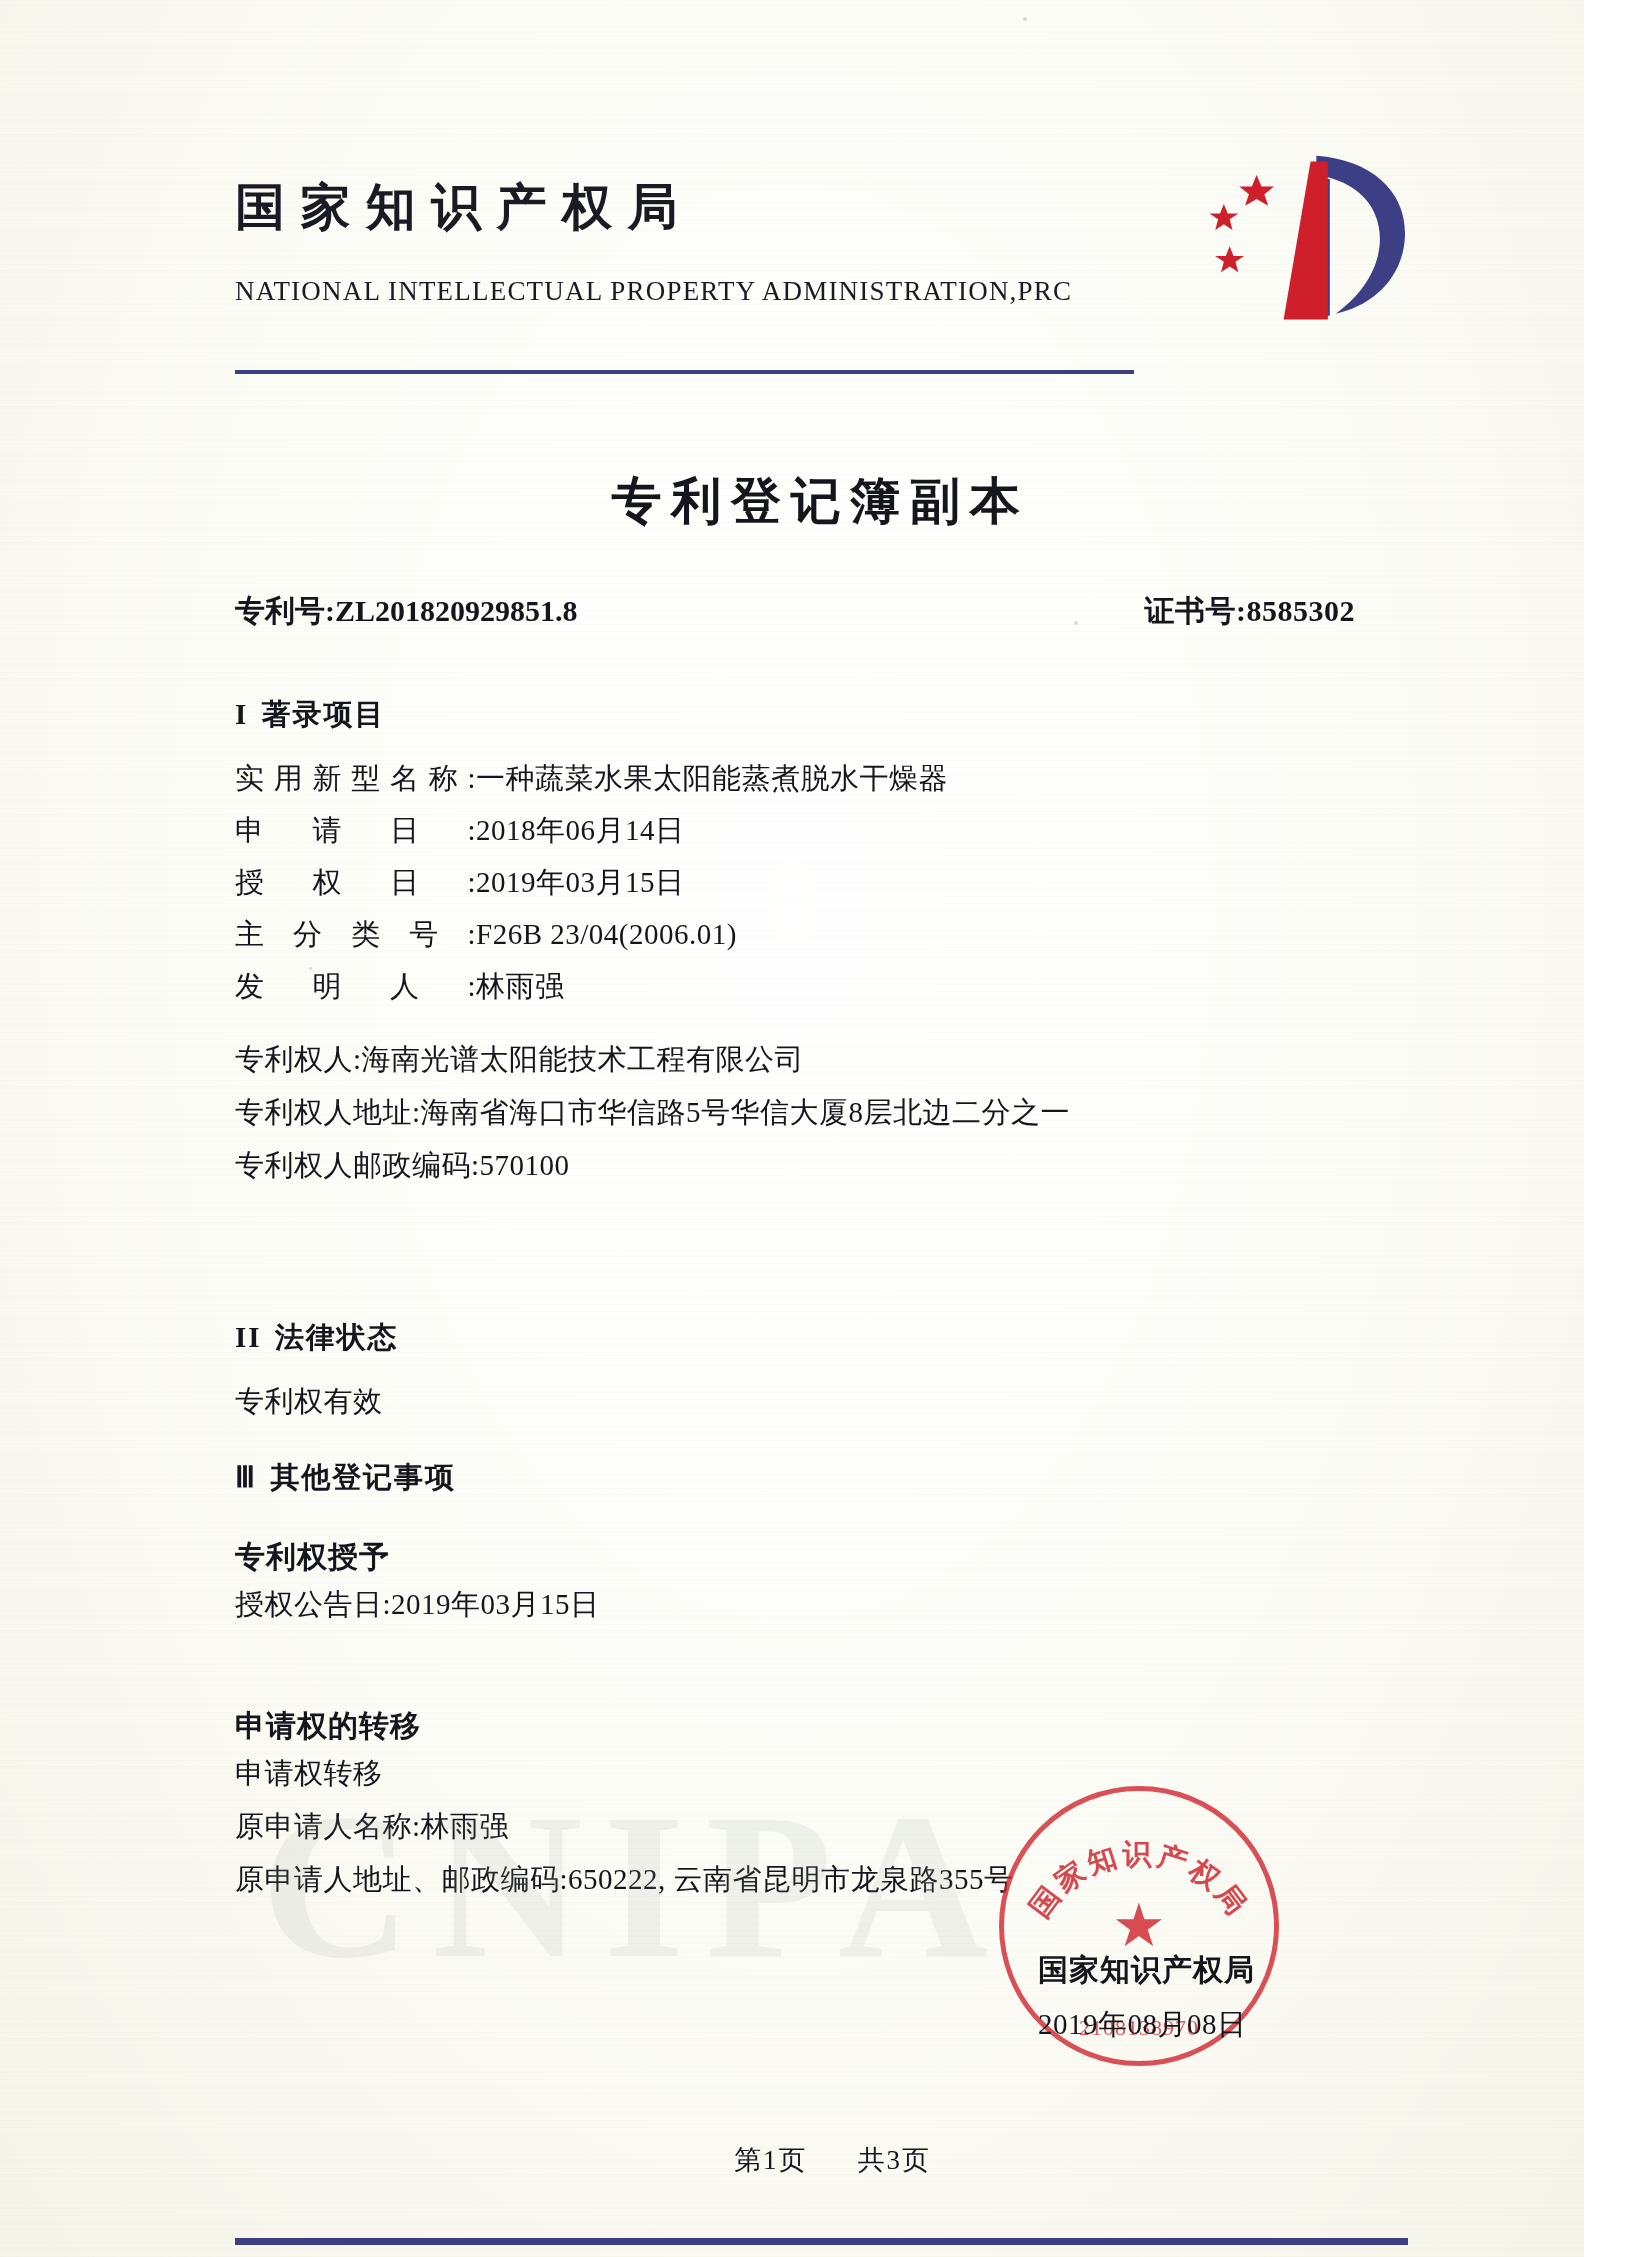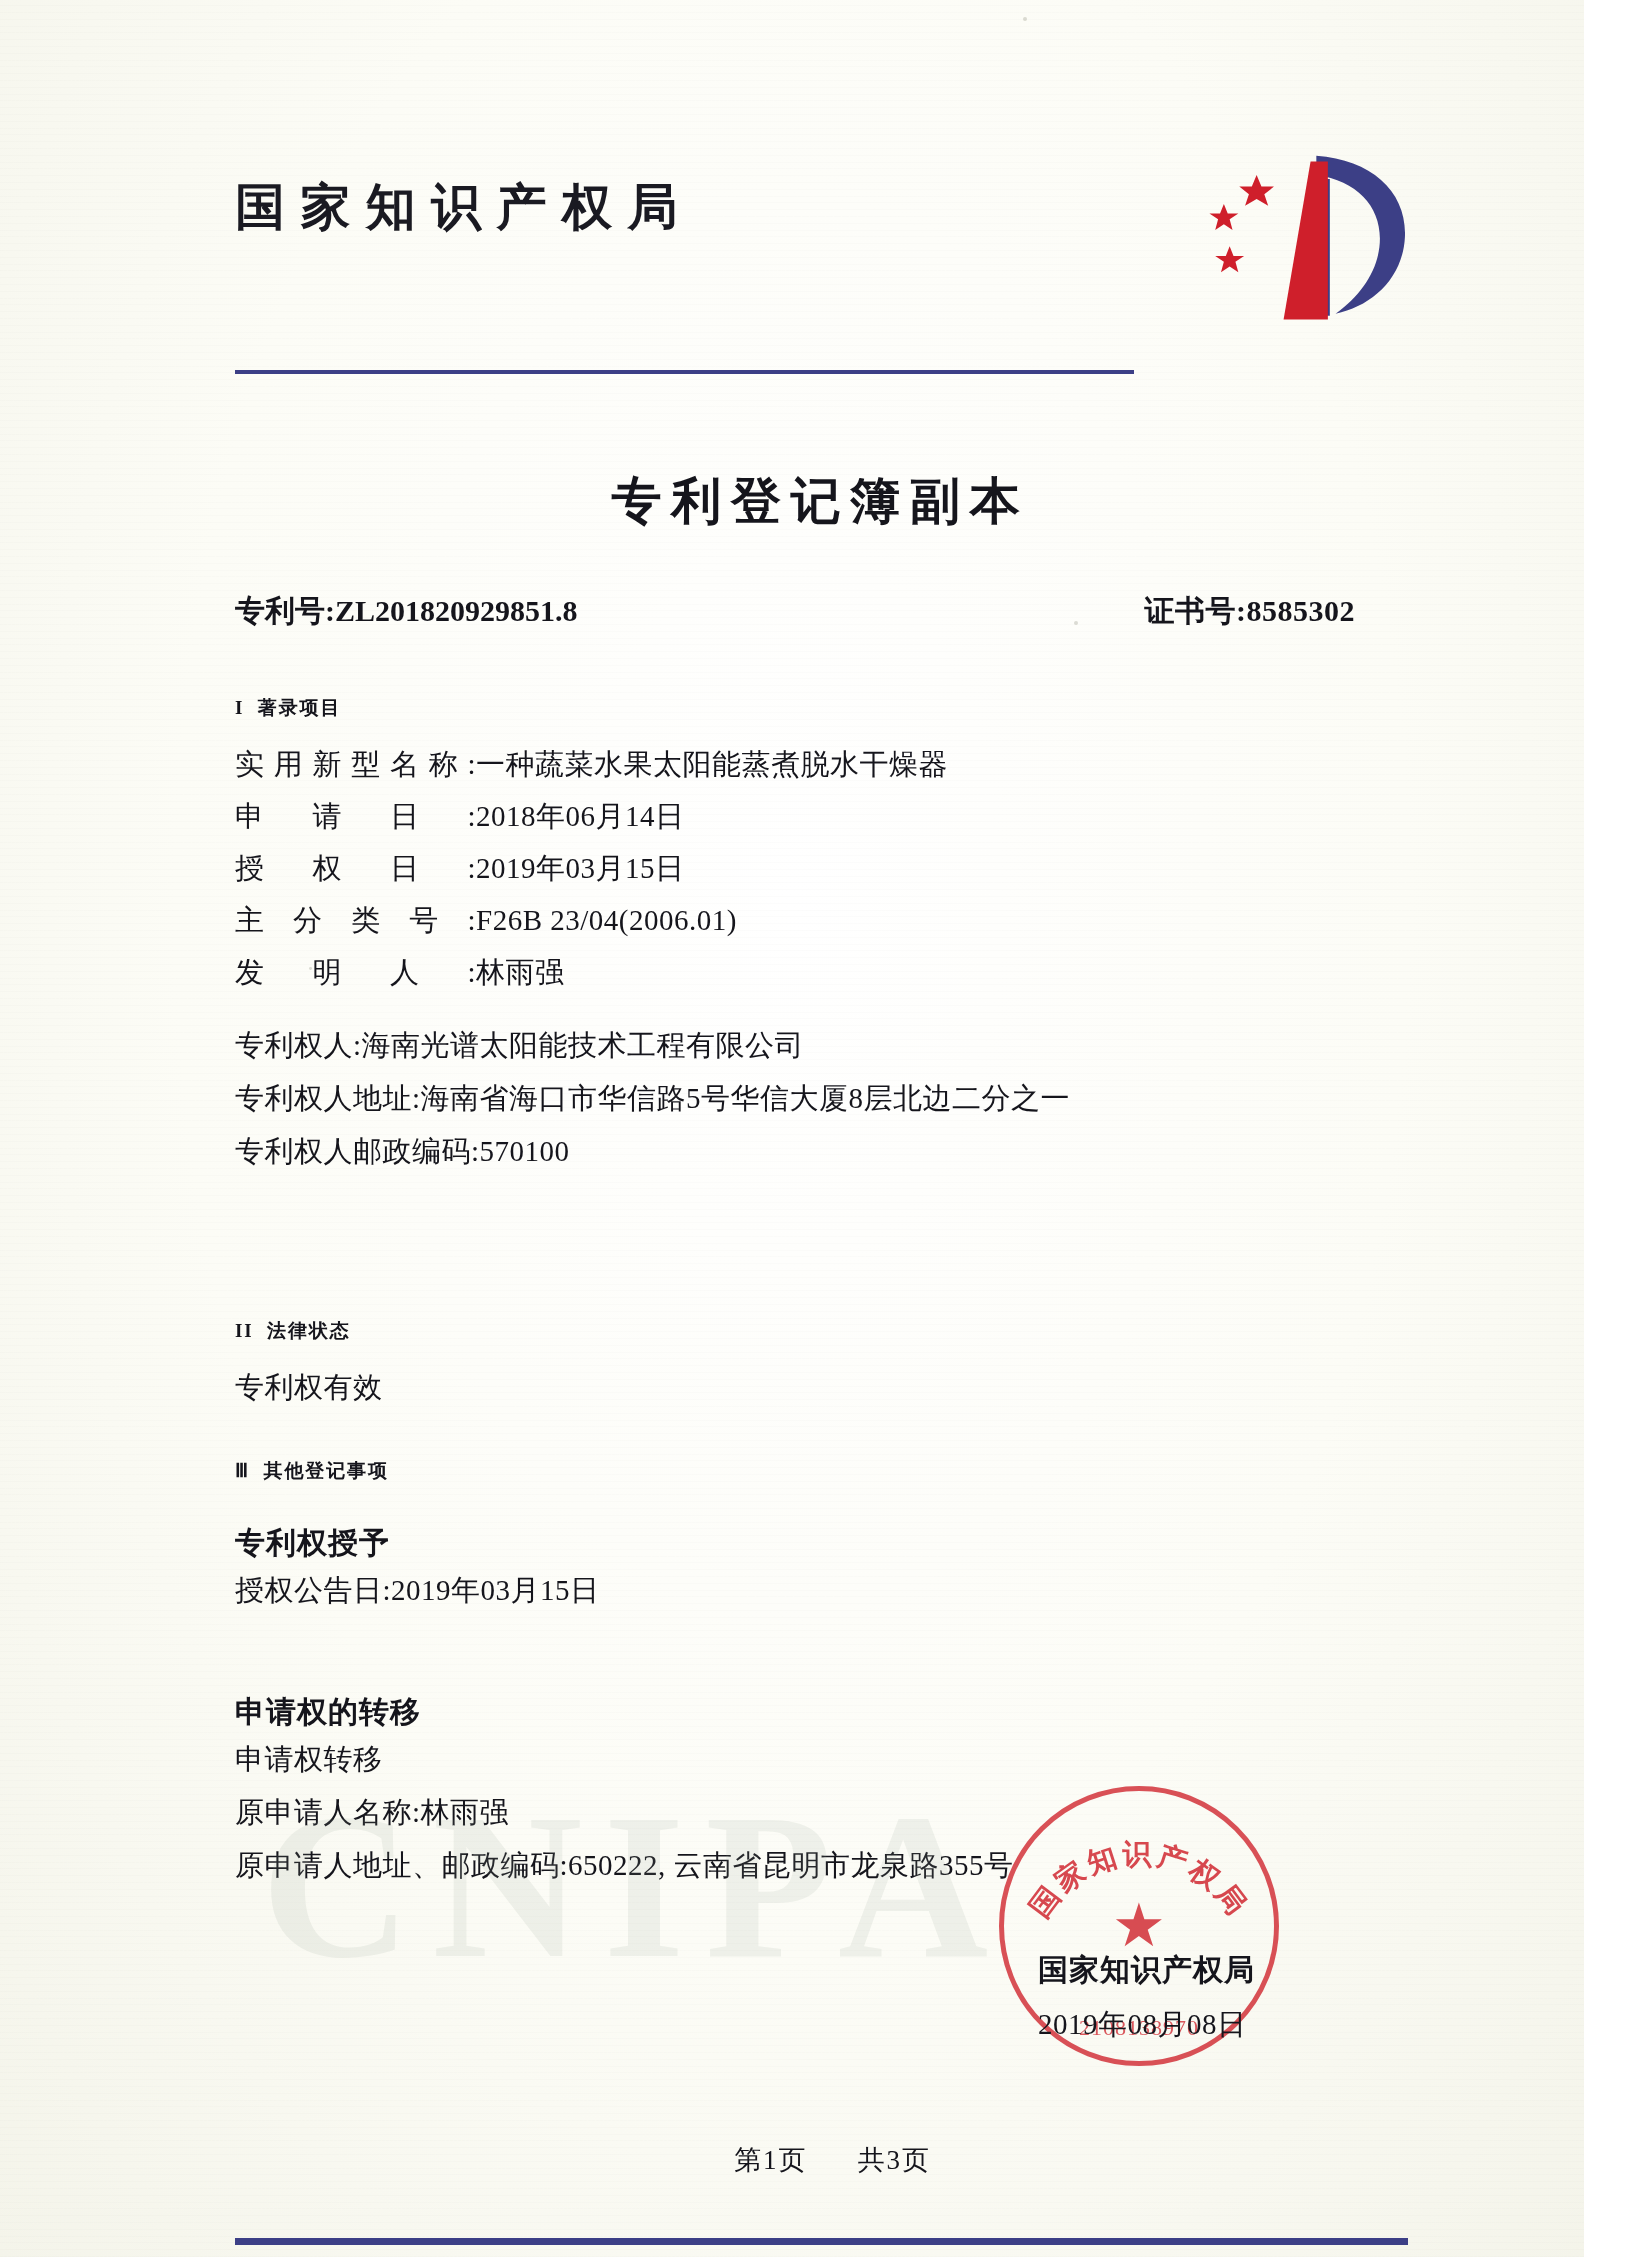--- a/index.html
+++ b/index.html
@@ -104,21 +104,21 @@
   .body-wrap {
     position: absolute;
     left: 235px;
     top: 695px;
     width: 1207px;
     color: #15151c;
   }
   .sec-head {
     font-family: "DejaVu Sans", sans-serif;
     font-weight: bold;
-    font-size: 19px;
+    font-size: 29px;
     letter-spacing: 1.9px;
     margin-bottom: 17.4px;
   }
   .sec-head .roman {
     font-family: "Liberation Serif", serif;
     margin-right: 13.5px;
   }
   .kv {
     display: flex;
     align-items: baseline;
@@ -265,20 +265,21 @@
   <div class="speckle" style="left:1605px;top:228px;width:4.8px;height:6.8px;"></div>
   <div class="speckle" style="left:1603px;top:708px;width:5.8px;height:7.7px;"></div>
   <div class="speckle" style="left:1611px;top:1023px;width:4.8px;height:5.8px;"></div>
   <div class="speckle" style="left:1593px;top:1690px;width:5.8px;height:5.8px;"></div>
   <div class="speckle" style="left:1591px;top:1973px;width:4.8px;height:4.8px;"></div>
   <div class="speckle" style="left:1074px;top:621px;width:3.9px;height:3.9px;"></div>
   <div class="speckle" style="left:309px;top:967px;width:2.9px;height:2.9px;"></div>
 
   <div class="header">
     <div class="gov-cn">国家知识产权局</div>
+    <div class="gov-en">NATIONAL  INTELLECTUAL  PROPERTY  ADMINISTRATION,PRC</div>
   </div>
   <div class="header-rule"></div>
 
   <div class="logo">
     <svg width="232" height="183" viewBox="0 0 240 190" xmlns="http://www.w3.org/2000/svg">
 
       <path d="M138 6 C196 10 232 44 230 90 C228 133 196 162 158 170 C186 150 204 122 204 92 C204 58 180 32 138 26 Z" fill="#3c3f86"></path>
       <path d="M137 30 L137 172 L152 172 L152 30 Z" fill="#3c3f86"></path>
 
       <path d="M132 12 L150 12 L150 176 L104 176 Z" fill="#cf1f2b"></path>

